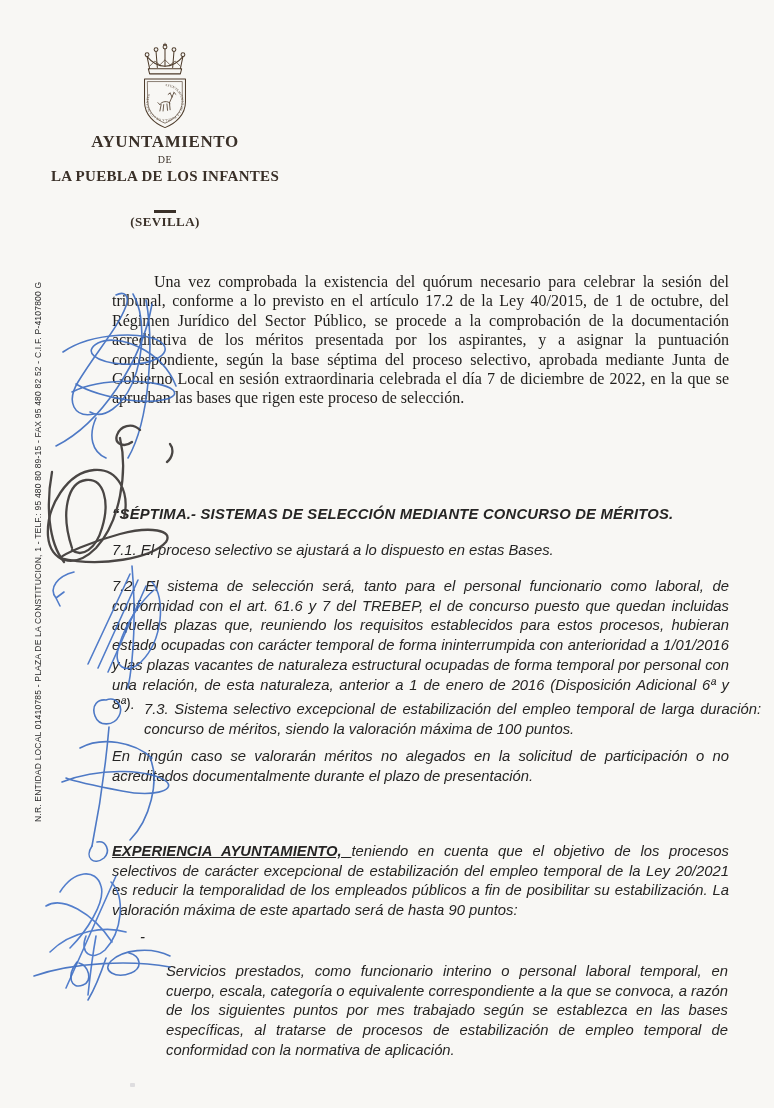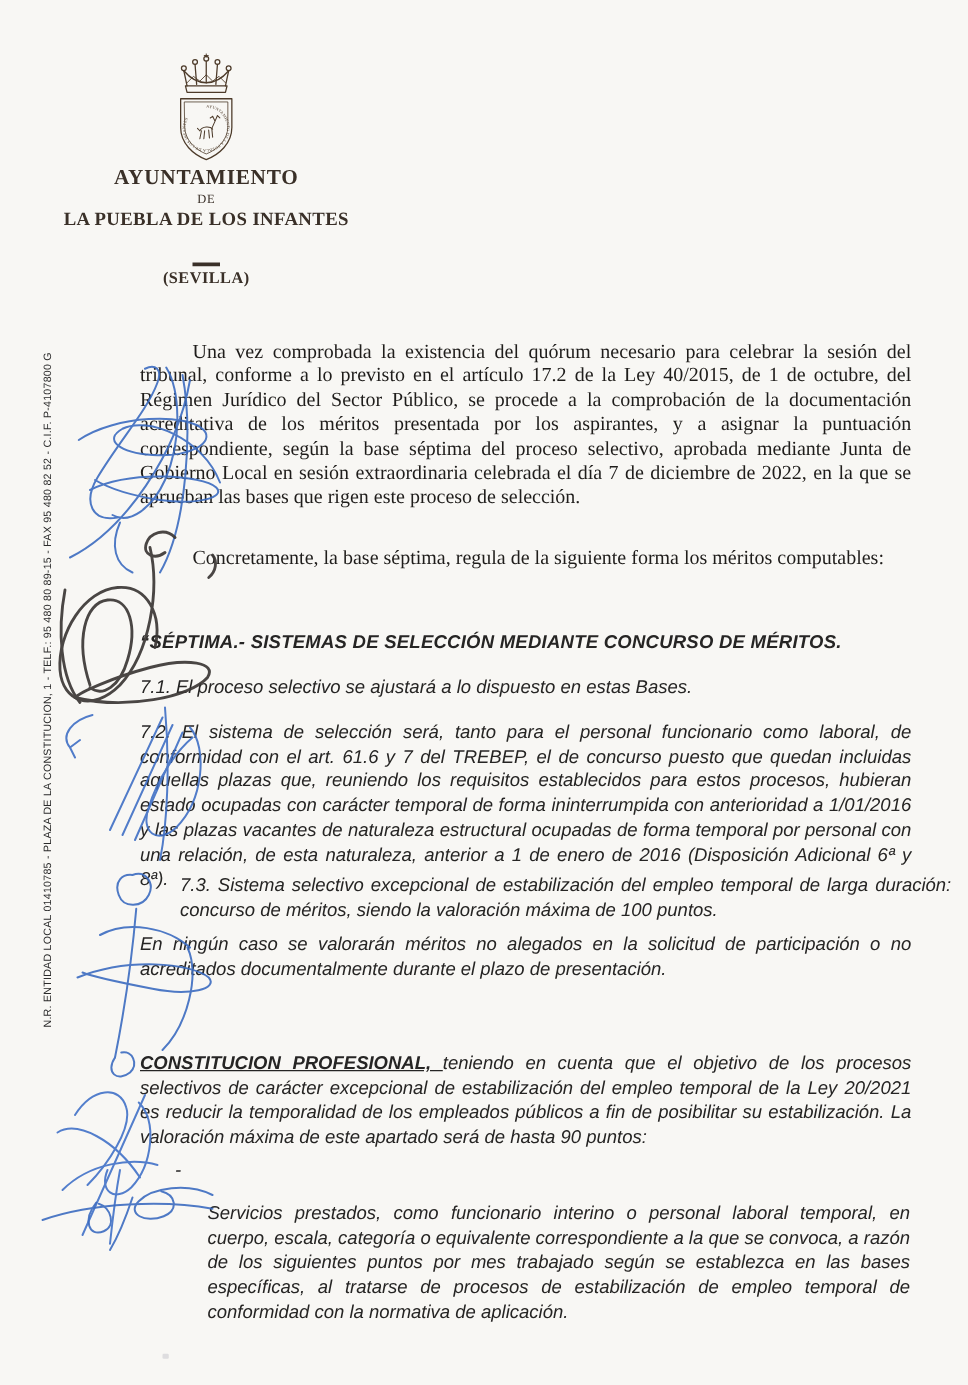--- a/index.html
+++ b/index.html
@@ -81,35 +81,34 @@
     <div class="hdr-l2">DE</div>
     <div class="hdr-l3">LA PUEBLA DE LOS INFANTES</div>
     <div class="hdr-l4">(SEVILLA)</div>
     <div class="hdr-rule"></div>
   </div>
 
   <div class="margin-text">N.R. ENTIDAD LOCAL 01410785 - PLAZA DE LA CONSTITUCION, 1 - TELF.: 95 480 80 89-15 - FAX 95 480 82 52 - C.I.F. P-4107800 G</div>
 
   <div class="serif-p indent" style="top:272px;">Una vez comprobada la existencia del quórum necesario para celebrar la sesión del tribunal, conforme a lo previsto en el artículo 17.2 de la Ley 40/2015, de 1 de octubre, del Régimen Jurídico del Sector Público, se procede a la comprobación de la documentación acreditativa de los méritos presentada por los aspirantes, y a  asignar la puntuación correspondiente, según la base séptima del proceso selectivo, aprobada mediante Junta de Gobierno Local en sesión extraordinaria celebrada el día 7 de diciembre de 2022,  en la que se aprueban las bases que rigen este proceso de selección.</div>
 
-  <div class="serif-p indent" style="top:437px;">Concretamente, la base séptima, regula de la siguiente forma los méritos computables:</div>
 
   <div class="it-p it-head" style="top:505px;">“SÉPTIMA.- SISTEMAS DE SELECCIÓN MEDIANTE CONCURSO DE MÉRITOS.</div>
 
   <div class="it-p" style="top:541px;">7.1. El proceso selectivo se ajustará a lo dispuesto en estas Bases.</div>
 
   <div class="it-p" style="top:577px;">7.2. El sistema de selección será, tanto para el personal funcionario como laboral, de conformidad con el art. 61.6 y 7 del TREBEP, el de concurso puesto que quedan incluidas aquellas plazas que, reuniendo los requisitos establecidos para estos procesos, hubieran estado ocupadas con carácter temporal de forma ininterrumpida con anterioridad a 1/01/2016 y las plazas vacantes de naturaleza estructural ocupadas de forma temporal por personal con una relación, de esta naturaleza, anterior a 1 de enero de 2016 (Disposición Adicional 6ª y 8ª).</div>
 
   <div class="it-p" style="top:700px;margin-left:32px;">7.3. Sistema selectivo excepcional de estabilización del empleo temporal de larga duración: concurso de méritos, siendo la valoración máxima de 100 puntos.</div>
 
   <div class="it-p" style="top:747px;">En ningún caso se valorarán méritos no alegados en la solicitud de participación o no acreditados documentalmente durante el plazo de presentación.</div>
 
 
   <div class="it-p" style="top:842px;">
-    <span class="exp-lead">CONSTITUCION PROFESIONAL, </span><span>teniendo en cuenta que el objetivo de los procesos selectivos de carácter excepcional de estabilización del empleo temporal de la Ley 20/2021 es reducir la temporalidad de los empleados públicos a fin de posibilitar su estabilización. La valoración máxima de este apartado será de hasta 90 puntos:</span>
+    <span class="exp-lead">EXPERIENCIA AYUNTAMIENTO, </span><span>teniendo en cuenta que el objetivo de los procesos selectivos de carácter excepcional de estabilización del empleo temporal de la Ley 20/2021 es reducir la temporalidad de los empleados públicos a fin de posibilitar su estabilización. La valoración máxima de este apartado será de hasta 90 puntos:</span>
   </div>
 
   <div class="bullet-dash" style="top:929px;">-</div>
   <div class="it-p bullet-text" style="top:929px;">Servicios prestados, como funcionario interino o personal laboral temporal, en cuerpo, escala, categoría o equivalente correspondiente a la que se convoca, a razón de los siguientes puntos por mes trabajado según se establezca en las bases específicas, al tratarse de procesos de estabilización de empleo temporal de conformidad con la normativa de aplicación.</div>
 
   <div class="stray"></div>
 
   <svg class="sig-overlay" width="774" height="1108" viewBox="0 0 774 1108" fill="none" stroke-linecap="round" stroke-linejoin="round">
 
     <g stroke="#3c6cc0" stroke-width="1.6" opacity="0.9">

